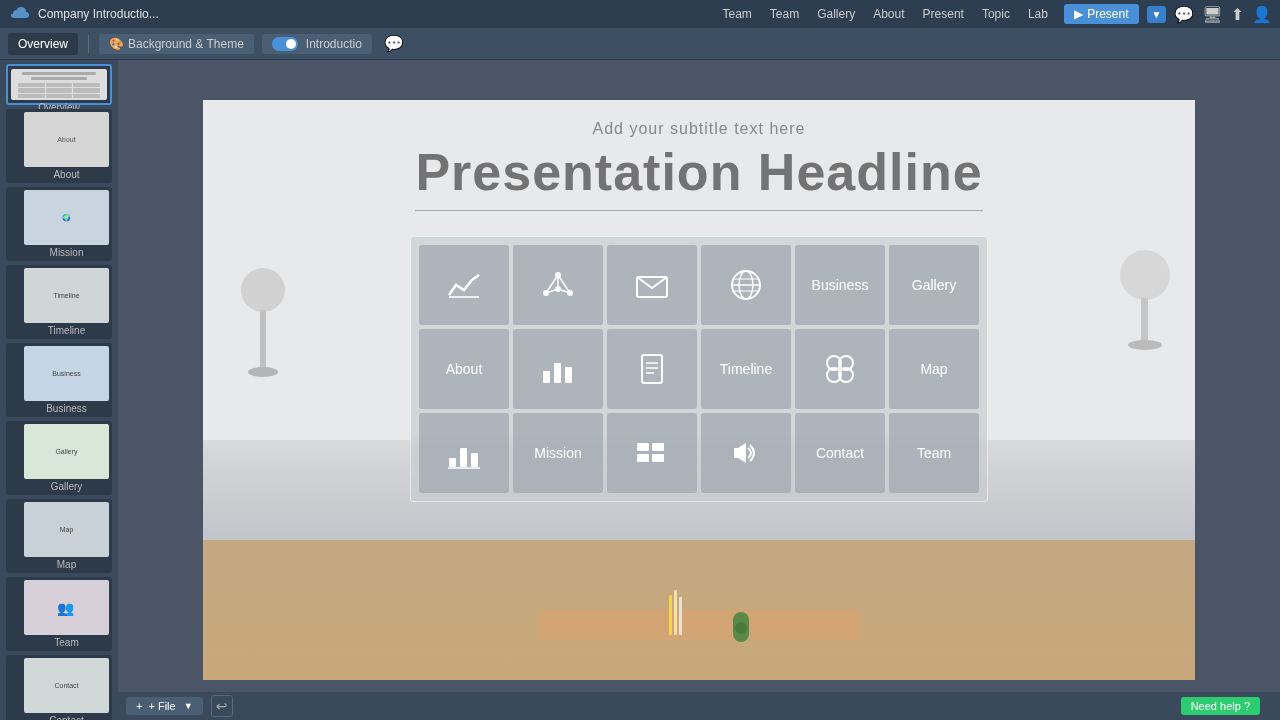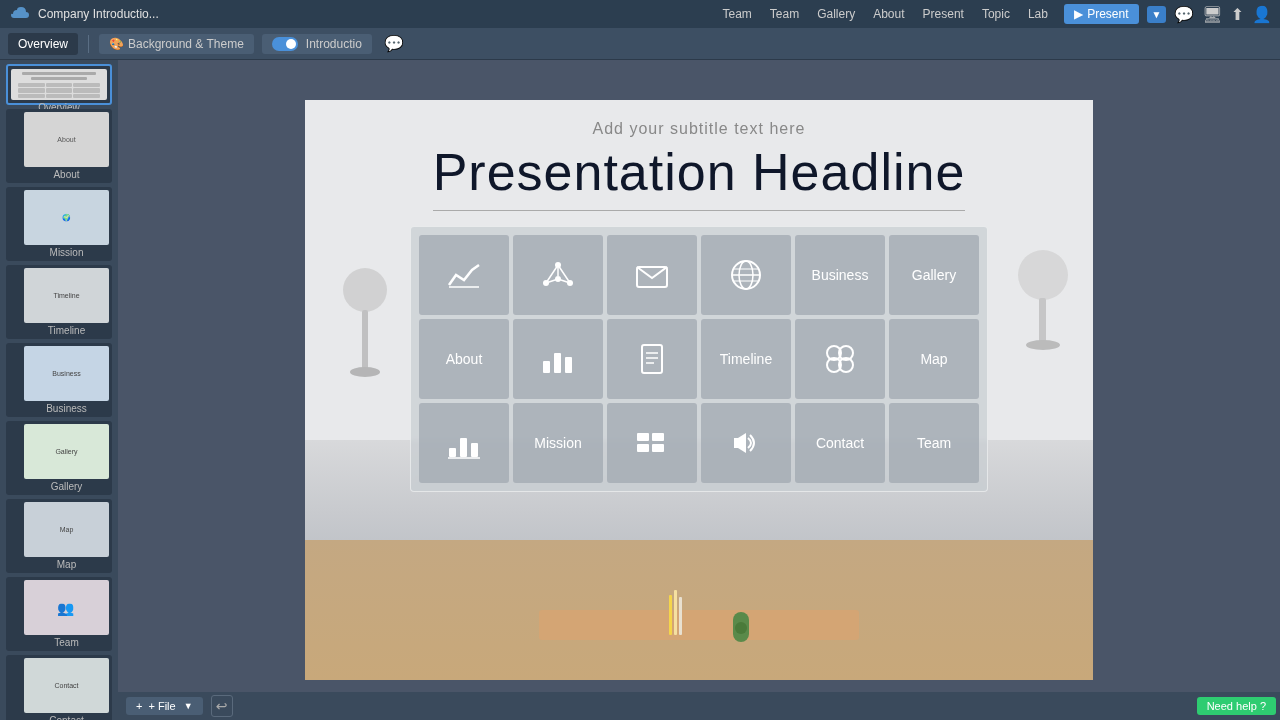--- a/index.html
+++ b/index.html
@@ -126,21 +126,21 @@
       background: #4a5568;
       display: flex;
       align-items: center;
       justify-content: center;
       position: relative;
       overflow: hidden;
     }
 
     
     .slide {
-      width: 788px;
+      width: 992px;
       height: 580px;
       background: #e8e9eb;
       position: relative;
       display: flex;
       flex-direction: column;
       align-items: center;
       justify-content: flex-start;
       padding-top: 20px;
       overflow: hidden;
     }
@@ -197,24 +197,24 @@
       font-size: 16px;
       color: #888;
       letter-spacing: 1px;
       margin-bottom: 4px;
       position: relative;
       z-index: 2;
     }
 
     .slide-headline {
       font-size: 52px;
-      font-weight: 400;
-      color: #0f172a;
+      font-weight: 700;
+      color: #737373;
       letter-spacing: 1px;
-      margin-bottom: 15px;
+      margin-bottom: 25px;
       position: relative;
       z-index: 2;
     }
 
     .slide-headline::after {
       content: '';
       display: block;
       width: 100%;
       height: 1px;
       background: #aaa;
@@ -288,21 +288,21 @@
       border-radius: 3px;
       cursor: pointer;
       display: flex;
       align-items: center;
       justify-content: center;
       font-size: 14px;
     }
 
     .need-help-btn {
       position: absolute;
-      right: 4px;
+      right: 20px;
       background: #2ecc71;
       color: white;
       border: none;
       padding: 3px 10px;
       font-size: 11px;
       border-radius: 3px;
       cursor: pointer;
     }
 
     .overview-thumb-content {

